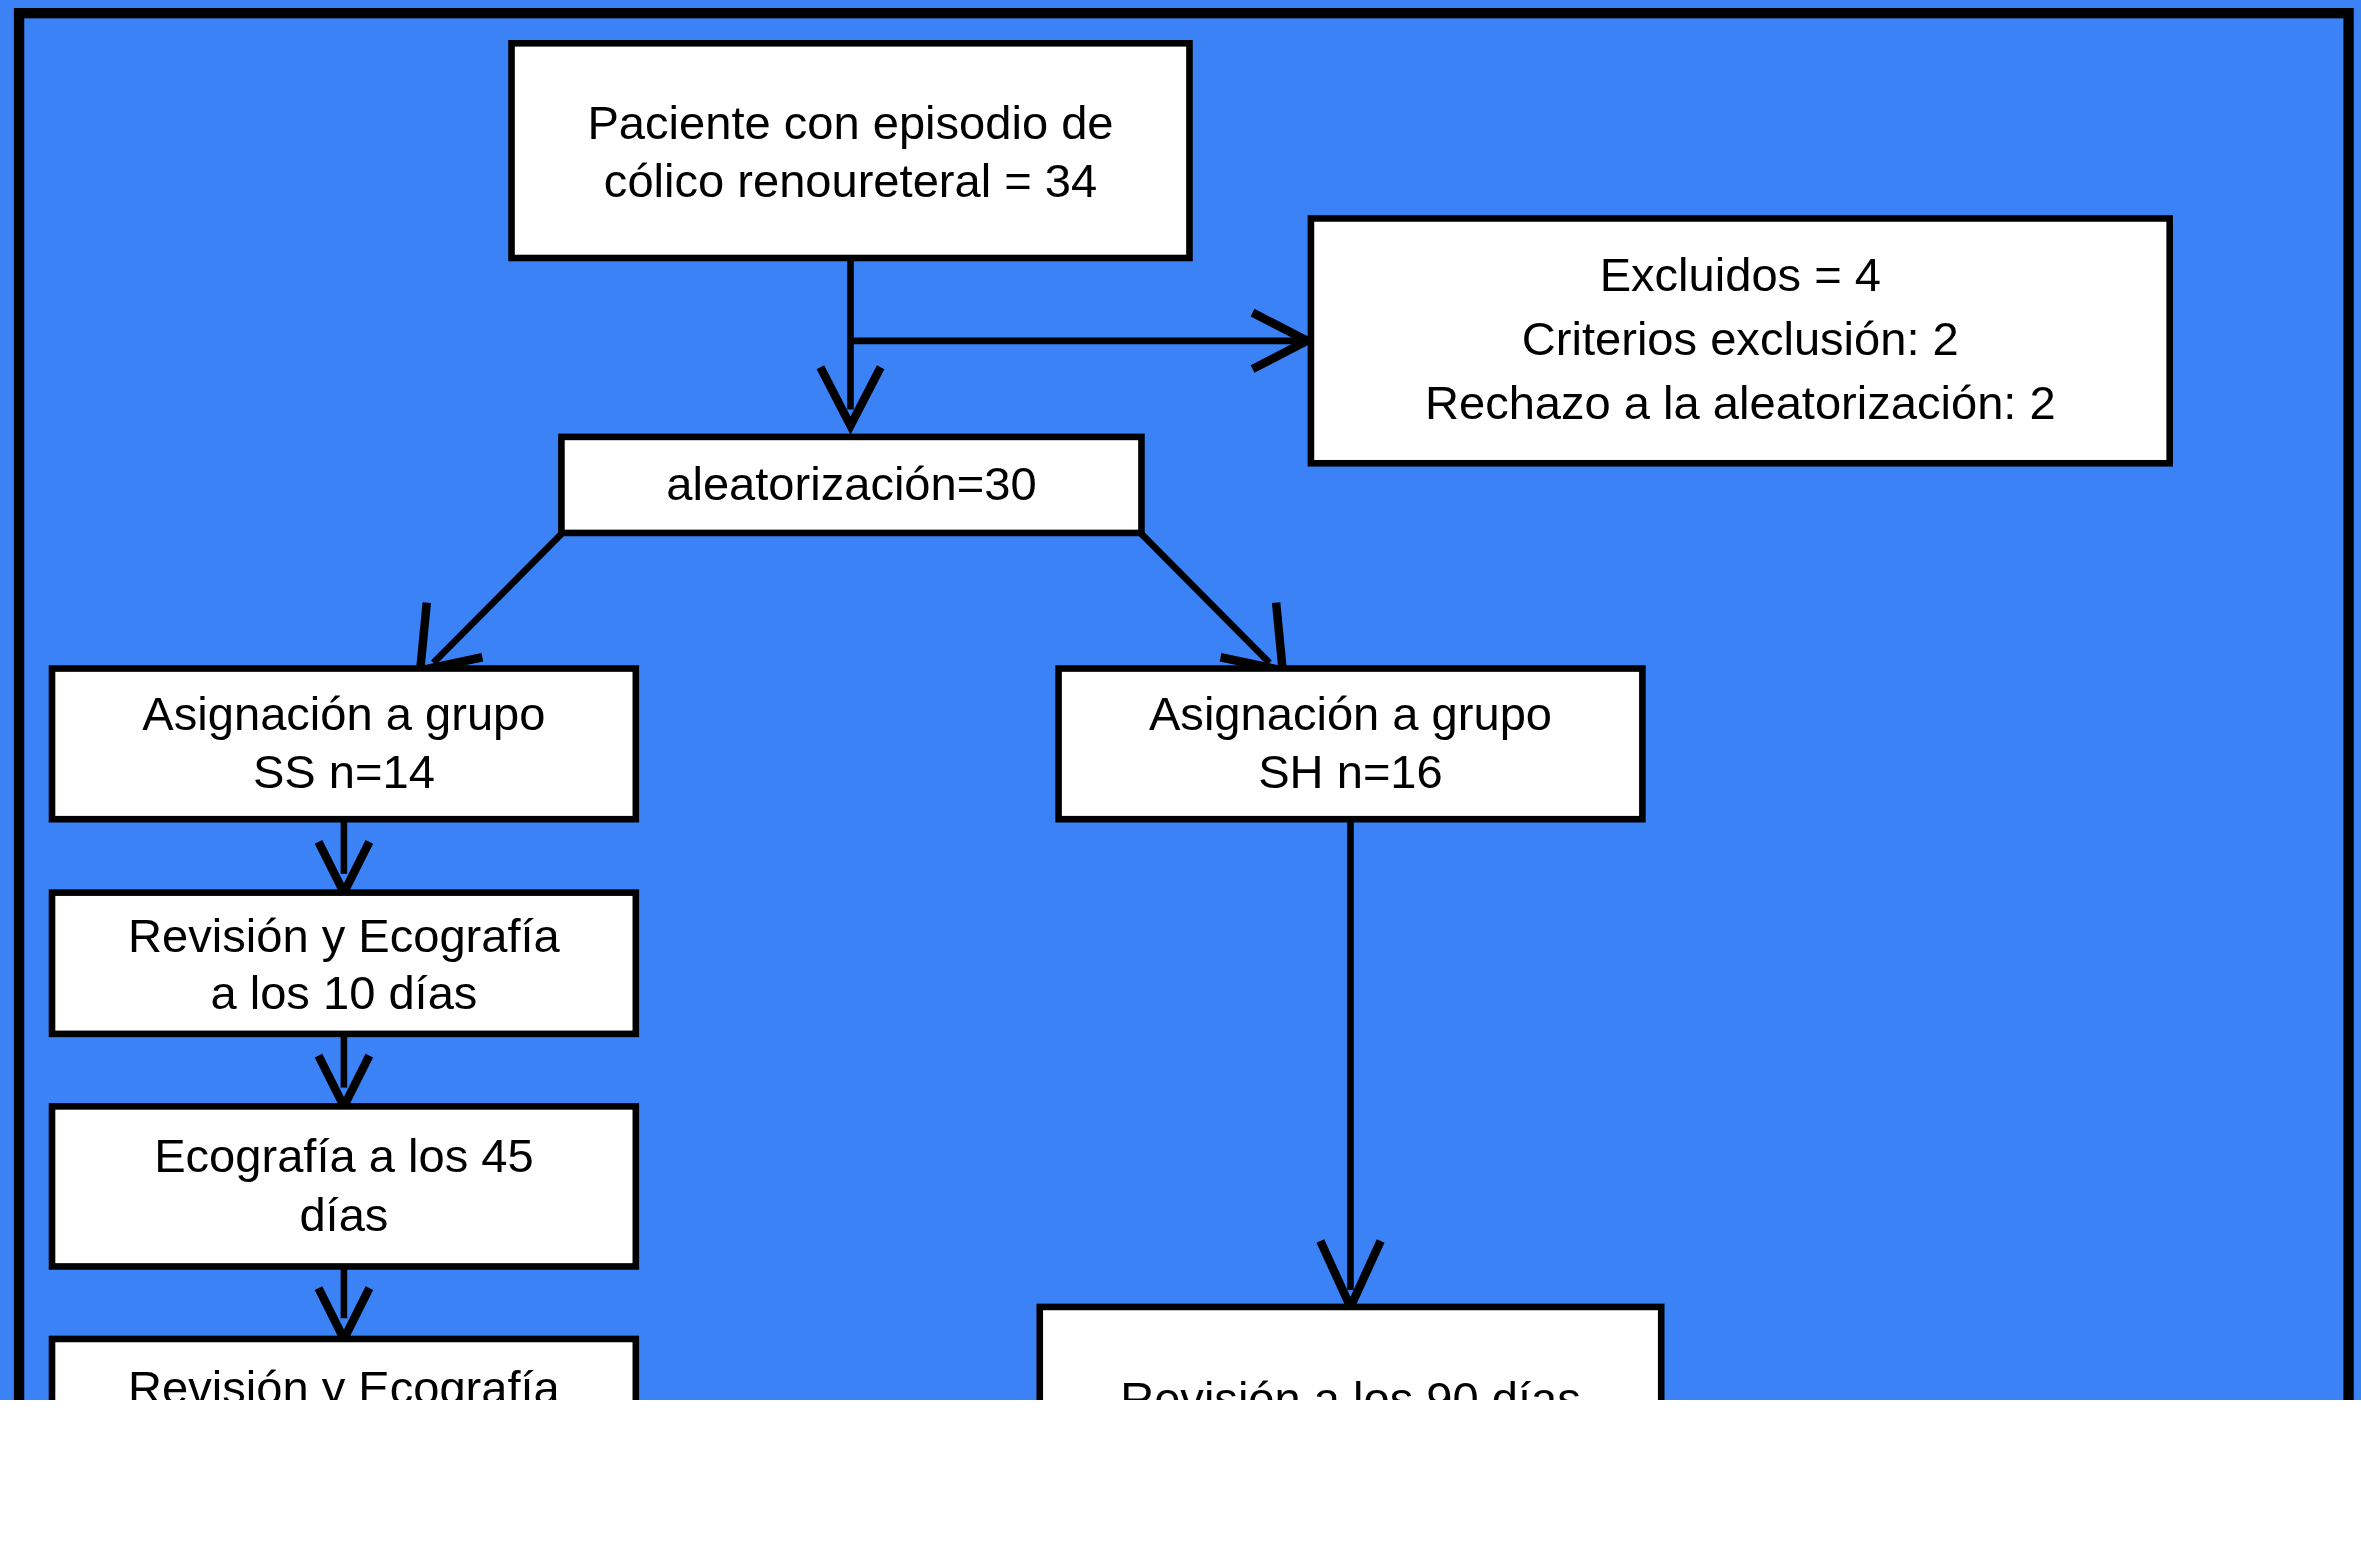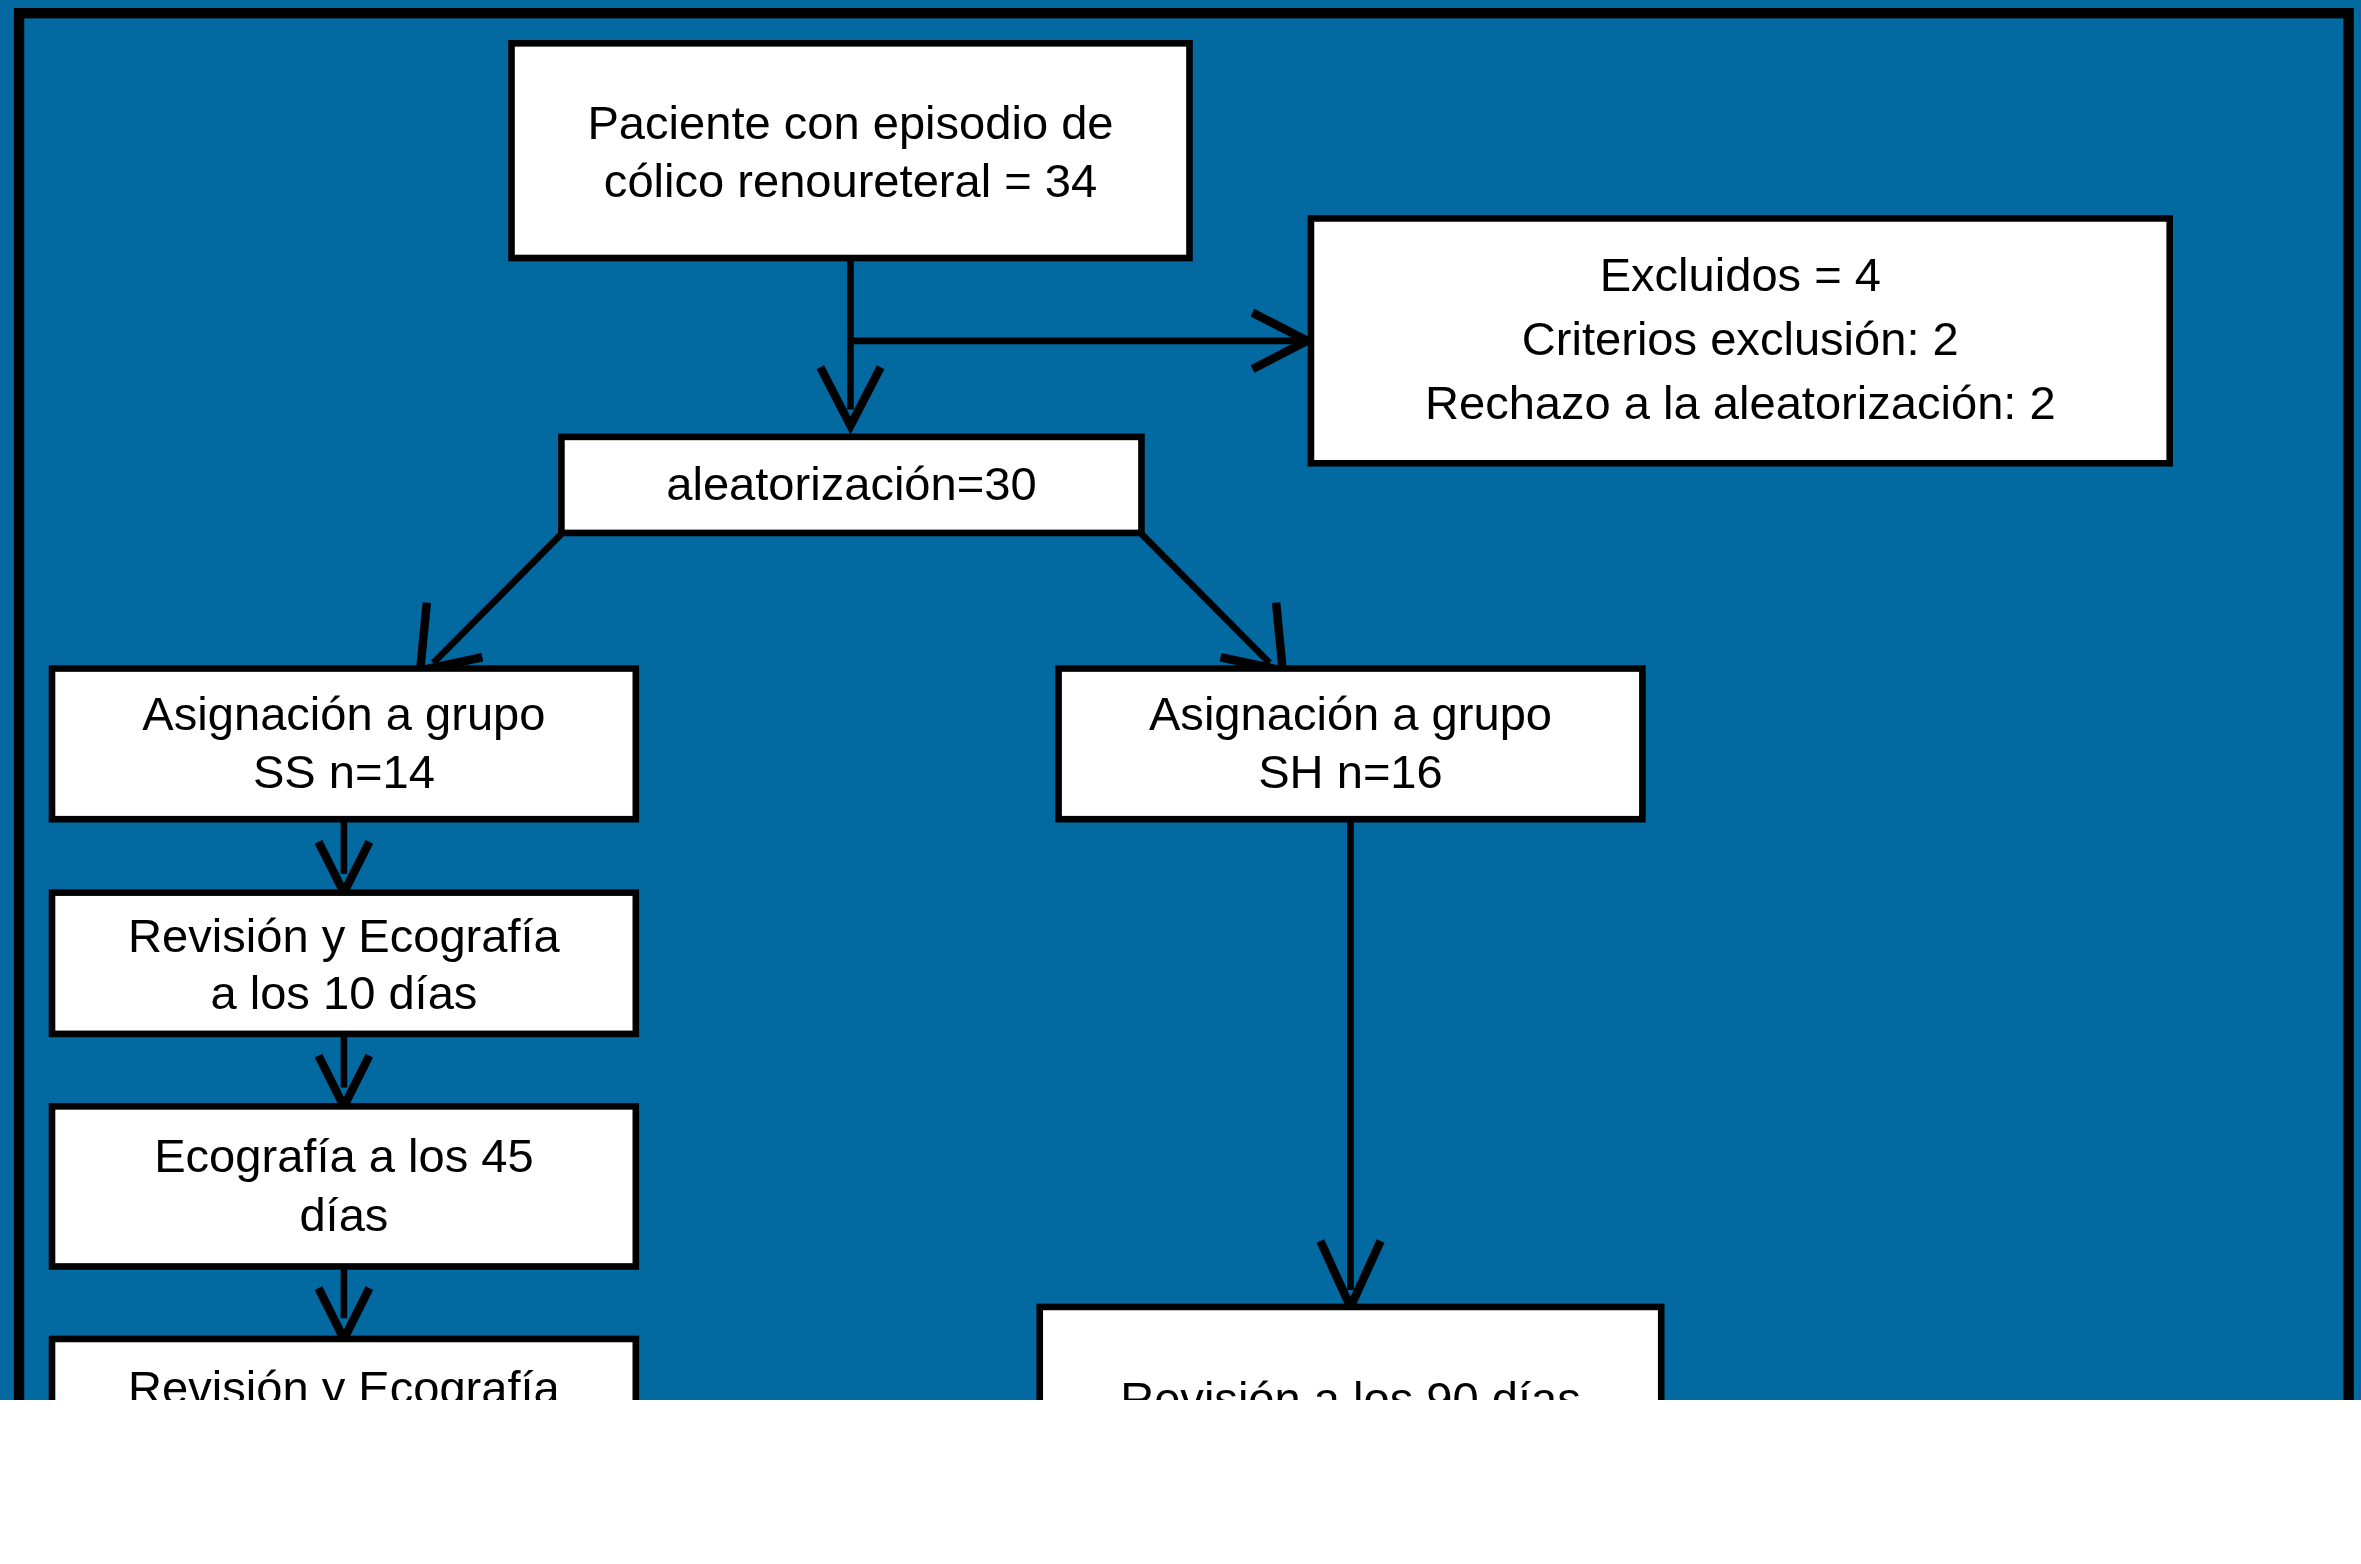--- a/index.html
+++ b/index.html
@@ -7,21 +7,21 @@
     padding: 0;
     background: #ffffff;
   }
   body {
     font-family: "Liberation Sans", sans-serif;
   }
   #figure-root {
     position: relative;
     width: 2362px;
     height: 1400px;
-    background: #0369a1;
+    background: #3b82f6;
     overflow: hidden;
     text-decoration: underline;
   }
   svg.flow {
     display: block;
     width: 2362px;
     height: 1564px;
   }
   .frame-rect {
     fill: none;

